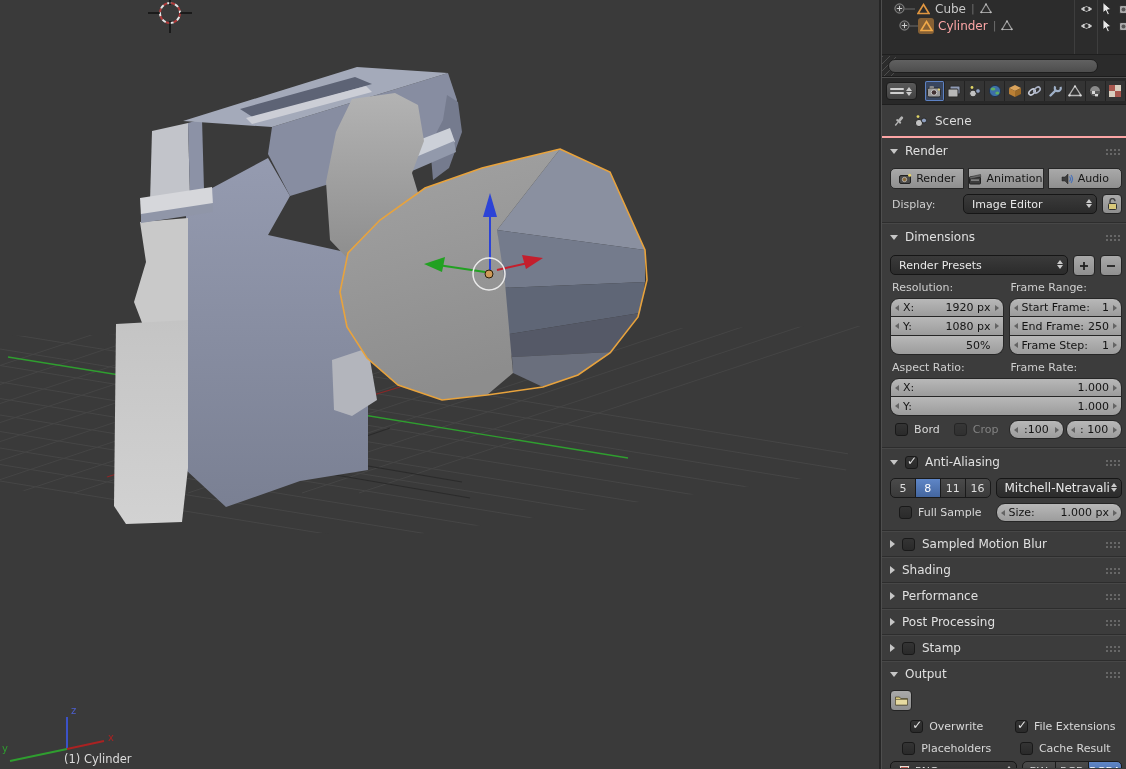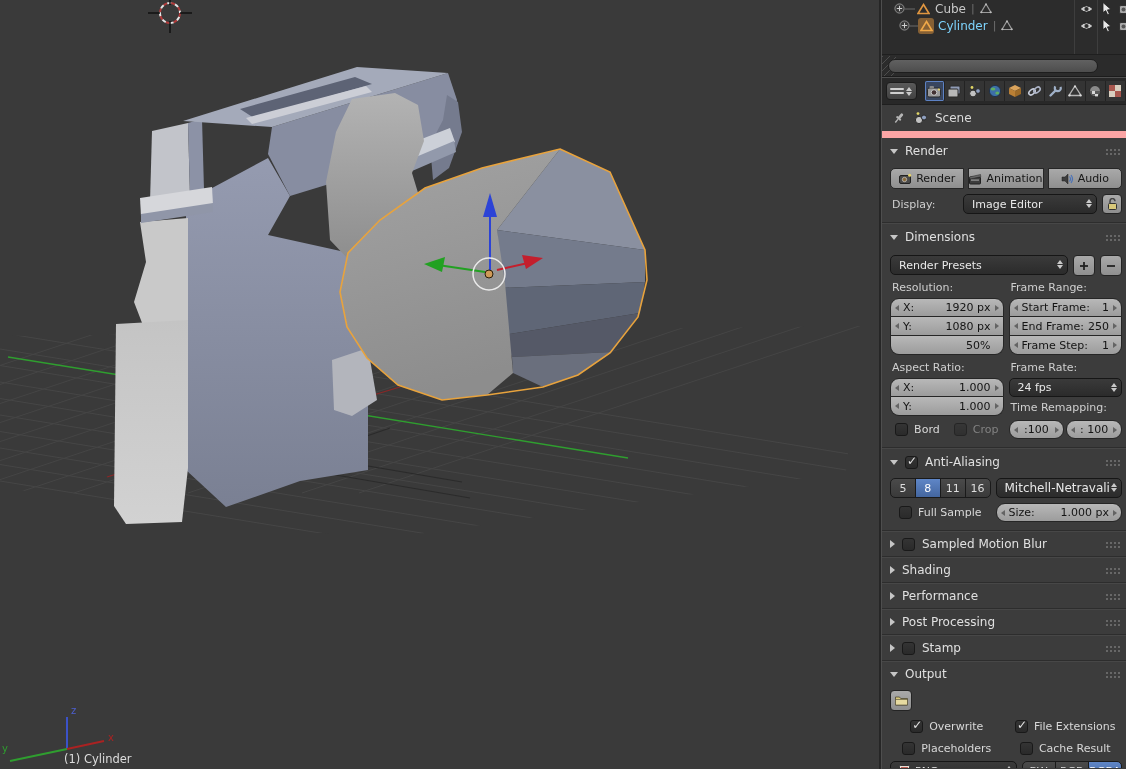--- a/index.html
+++ b/index.html
@@ -13,21 +13,21 @@
   .vp-status { position:absolute; left:64px; top:752px; font-size:11.5px; color:#dcdcdc; }
 
   .vdivider { position:absolute; left:879px; top:0; width:3px; height:769px;
     background:#262626; border-right:1px solid #4e4e4e; }
 
   
   .sidebar { position:absolute; left:882px; top:0; width:244px; height:769px; }
 
   .outliner { position:relative; width:100%; height:54px; background:#2c2c2c; overflow:hidden; }
   .o-row { position:relative; height:17px; display:flex; align-items:center; font-size:12px; color:#c8c8c8; }
-  .o-row.sel .o-name { color:#7dd3fc; }
+  .o-row.sel .o-name { color:#fca5a5; }
   .o-name { margin-left:4px; }
   .o-sep { color:#6f6f6f; margin:0 5px; font-size:11px; }
   .o-icon-wrap { width:16px; height:16px; display:flex; align-items:center; justify-content:center; border-radius:3px; }
   .o-icon-wrap.hl { background:rgba(210,140,60,.55); }
   .vline { position:absolute; top:0; width:1px; height:54px; background:#3e3e3e; }
   .o-eye { position:absolute; left:197px; } .o-cursor { position:absolute; left:220px; }
   .o-cam { position:absolute; left:237px; }
   .o-abs { top:50%; transform:translateY(-50%); height:14px; display:flex; align-items:center; }
 
   .scrollrow { position:relative; width:100%; height:23px; background:#2b2b2b;
@@ -48,21 +48,21 @@
   .edsel .bars i { display:block; width:14px; height:2px; background:#cfcfcf; border-radius:1px; }
   .udarrs { display:flex; flex-direction:column; gap:1px; }
   .udarrs i { width:0; height:0; border-left:3px solid transparent; border-right:3px solid transparent; }
   .udarrs i.u { border-bottom:4px solid #c9c9c9; } .udarrs i.d { border-top:4px solid #c9c9c9; }
   .hicon { width:21px; height:20px; display:flex; align-items:center; justify-content:center;
     background:#343434; border-right:1px solid #232323; }
   .hicon.active { background:#3a4address; }
   .hicon.active { background:#39465f; box-shadow:0 0 0 1px #5d82c4 inset; border-radius:2px; }
 
   .breadcrumb { height:33px; display:flex; align-items:center; gap:7px; padding-left:10px;
-    font-size:12px; color:#dcdcdc; border-bottom:7px solid #fca5a5; }
+    font-size:12px; color:#dcdcdc; border-bottom:2px solid #fca5a5; }
 
   .phead { height:26px; display:flex; align-items:center; gap:7px; padding:0 6px 0 8px;
     font-size:12px; color:#e0e0e0; }
   .phead.small { height:24px; }
   .tri-d { width:0; height:0; border-left:4px solid transparent; border-right:4px solid transparent;
     border-top:5px solid #c6c6c6; }
   .tri-r { width:0; height:0; border-top:4px solid transparent; border-bottom:4px solid transparent;
     border-left:5px solid #c6c6c6; }
   .grip { margin-left:auto; width:15px; height:7px;
     background-image:radial-gradient(circle,#676767 1px,transparent 1.3px); background-size:4px 4px; }
@@ -584,30 +584,20 @@
         <div class="c numstack">
           <div class="numfield">
             <span>X:</span>
               <span>1.000</span>
           </div>
           <div class="numfield">
             <span>Y:</span>
               <span>1.000</span>
           </div>
         </div>
-        <div class="c">
-          <span class="darksel" style="height:19px">
-            <span>24 fps</span>
-            <span class="udarrs">
-                <i class="u"></i>
-                <i class="d"></i>
-              </span>
-          </span>
-          <div class="lbl" style="margin-top:4px">Time Remapping:</div>
-        </div>
       </div>
       <div class="row2 mt3" style="height:20px; align-items:center">
         <div class="c cbrow">
           <span class="cb"></span>
           <span class="cb-label">Bord</span>
           <span class="cb" style="margin-left:8px; opacity:.65"></span>
           <span class="cb-label dis">Crop</span>
         </div>
         <div class="c" style="display:flex; gap:2px">
           <span class="numfield c" style="justify-content:center">

